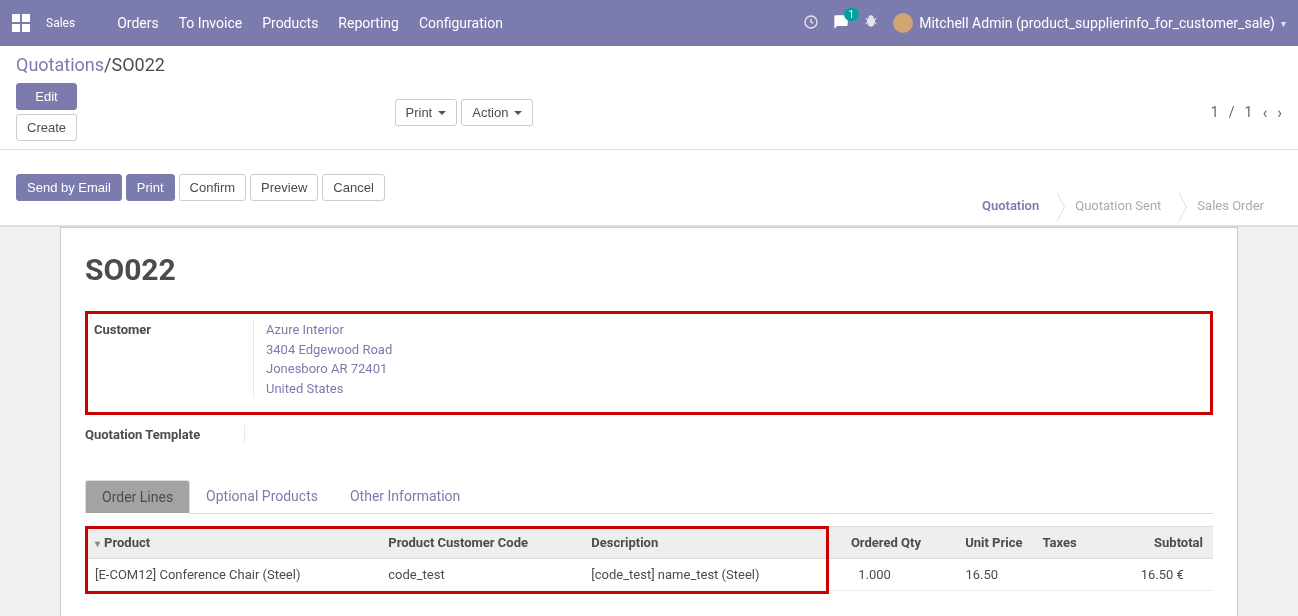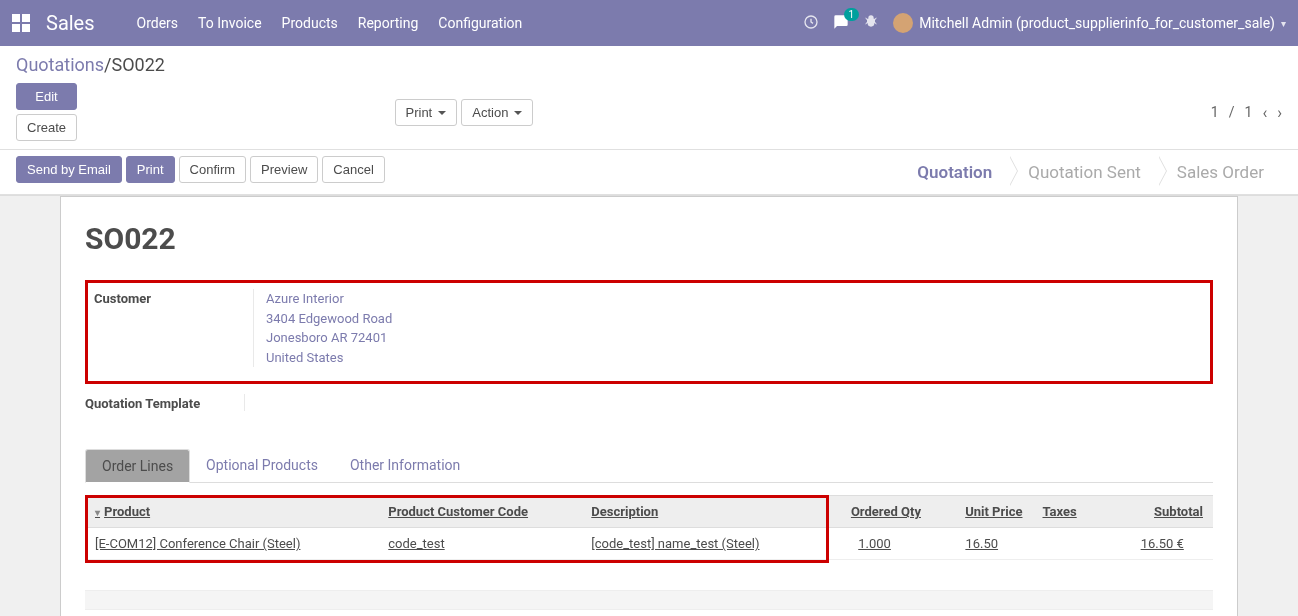--- a/index.html
+++ b/index.html
@@ -1,21 +1,21 @@
 <!DOCTYPE html>
 <html><head>
 <meta charset="utf-8">
 <style>
 * { box-sizing: border-box; margin: 0; padding: 0; }
 body { font-family: -apple-system, BlinkMacSystemFont, "Segoe UI", Roboto, "Helvetica Neue", Arial, sans-serif; font-size: 13px; color: #4c4c4c; background: #f9f9f9; }
 
 .topbar { background: #7c7bad; color: #fff; height: 46px; display: flex; align-items: center; padding: 0 12px; }
 .topbar .apps-icon { width: 18px; height: 18px; margin-right: 16px; cursor: pointer; display: grid; grid-template-columns: 1fr 1fr; grid-template-rows: 1fr 1fr; gap: 2px; }
 .topbar .apps-icon span { background: #fff; }
-.topbar .app-title { font-size: 20px; font-weight: 400; margin-right: 42px; }
+.topbar .app-title { font-size: 12px; font-weight: 400; margin-right: 42px; }
 .topbar .menu { display: flex; gap: 20px; }
 .topbar .menu a { color: #fff; text-decoration: none; font-size: 14px; cursor: pointer; }
 .topbar .right { margin-left: auto; display: flex; align-items: center; gap: 14px; font-size: 14px; }
 .topbar .right .icon { cursor: pointer; opacity: 0.8; }
 .topbar .msg { position: relative; cursor: pointer; }
 .topbar .msg .badge { position: absolute; top: -6px; right: -10px; background: #00a09d; color: #fff; font-size: 10px; border-radius: 8px; padding: 1px 5px; }
 .topbar .user { display: flex; align-items: center; gap: 6px; cursor: pointer; }
 .topbar .avatar { width: 20px; height: 20px; border-radius: 50%; background: #d4a373; }
 .topbar .caret { font-size: 10px; opacity: .8; }
 
@@ -25,24 +25,24 @@
 .cp-row { display: flex; align-items: center; }
 .cp-row .btn-group-left { display: flex; gap: 4px; flex-direction: column; }
 .btn { padding: 5px 10px; border: 1px solid #ccc; background: #fff; border-radius: 3px; cursor: pointer; font-size: 13px; color: #4c4c4c; }
 .btn-primary { background: #7c7bad; border-color: #7c7bad; color: #fff; }
 .btn-secondary { background: #fff; }
 .cp-row .center { margin-left: auto; margin-right: auto; transform: translateX(-180px); display: flex; gap: 4px; }
 .dropdown-btn::after { content: ""; display: inline-block; margin-left: 6px; vertical-align: 2px; border-top: 4px solid #555; border-left: 4px solid transparent; border-right: 4px solid transparent; }
 .cp-row .pager { display: flex; align-items: center; gap: 10px; color: #666; font-size: 14px; }
 .cp-row .pager .arrow { cursor: pointer; font-size: 16px; color: #666; }
 
-.statusbar { background: #fff; border-bottom: 1px solid #e0e0e0; padding: 6px 16px; display: flex; align-items: flex-start; }
+.statusbar { background: #fff; border-bottom: 1px solid #e0e0e0; padding: 6px 16px; display: flex; align-items: center; }
 .statusbar .actions { display: flex; gap: 4px; }
 .statusbar .stages { margin-left: auto; display: flex; }
-.stage { padding: 6px 18px; color: #aaa; font-size: 17px; position: relative; background: #fff; }
+.stage { padding: 6px 18px; color: #aaa; font-size: 13px; position: relative; background: #fff; margin-top: 36px; }
 .stage.active { color: #7c7bad; font-weight: 600; }
 .stage::after { content: ""; position: absolute; right: -8px; top: 0; bottom: 0; width: 0; height: 0; border-top: 15px solid transparent; border-bottom: 15px solid transparent; border-left: 8px solid #e0e0e0; z-index: 1; }
 .stage::before { content: ""; position: absolute; right: -7px; top: 0; bottom: 0; width: 0; height: 0; border-top: 15px solid transparent; border-bottom: 15px solid transparent; border-left: 8px solid #fff; z-index: 2; }
 .stage:last-child::after, .stage:last-child::before { display: none; }
 
 .sheet-bg { background: #f0f0f0; padding: 0 60px 40px; border-top: 1px solid #ddd; }
 .sheet { background: #fff; border: 1px solid #ccc; padding: 24px; max-width: 1180px; margin: 0 auto; min-height: 420px; }
 .sheet h1 { font-size: 30px; font-weight: 700; color: #4c4c4c; margin-bottom: 24px; }
 
 .form-cols { display: flex; gap: 44px; margin-bottom: 30px; }
@@ -61,21 +61,21 @@
 
 .table-wrap { margin-top: 12px; }
 .order-table { width: 100%; border-collapse: collapse; }
 .order-table thead th { background: #eee; text-align: left; padding: 8px 10px; font-weight: 700; color: #4c4c4c; border-top: 1px solid #ddd; border-bottom: 1px solid #ddd; font-size: 13px; }
 .order-table thead th.num { text-align: right; }
 .order-table tbody td { padding: 8px 10px; border-bottom: 1px solid #eee; color: #4c4c4c; }
 .order-table tbody td.num { text-align: center; }
 .th-toggle { font-size: 10px; color: #888; margin-right: 4px; cursor: pointer; }
 
 .table-highlight-overlay { border: 3px solid #c00; position: absolute; pointer-events: none; }
-.table-container { position: relative; text-decoration: underline; }
+.table-container { position: relative; }
 
 .footer-bar { height: 20px; background: #f5f5f5; margin-top: 30px; border-top: 1px solid #eee; border-bottom: 1px solid #eee; }
 </style>
 </head>
 <body>
 
 <div class="topbar">
   <div class="apps-icon">
       <span></span>
       <span></span>

